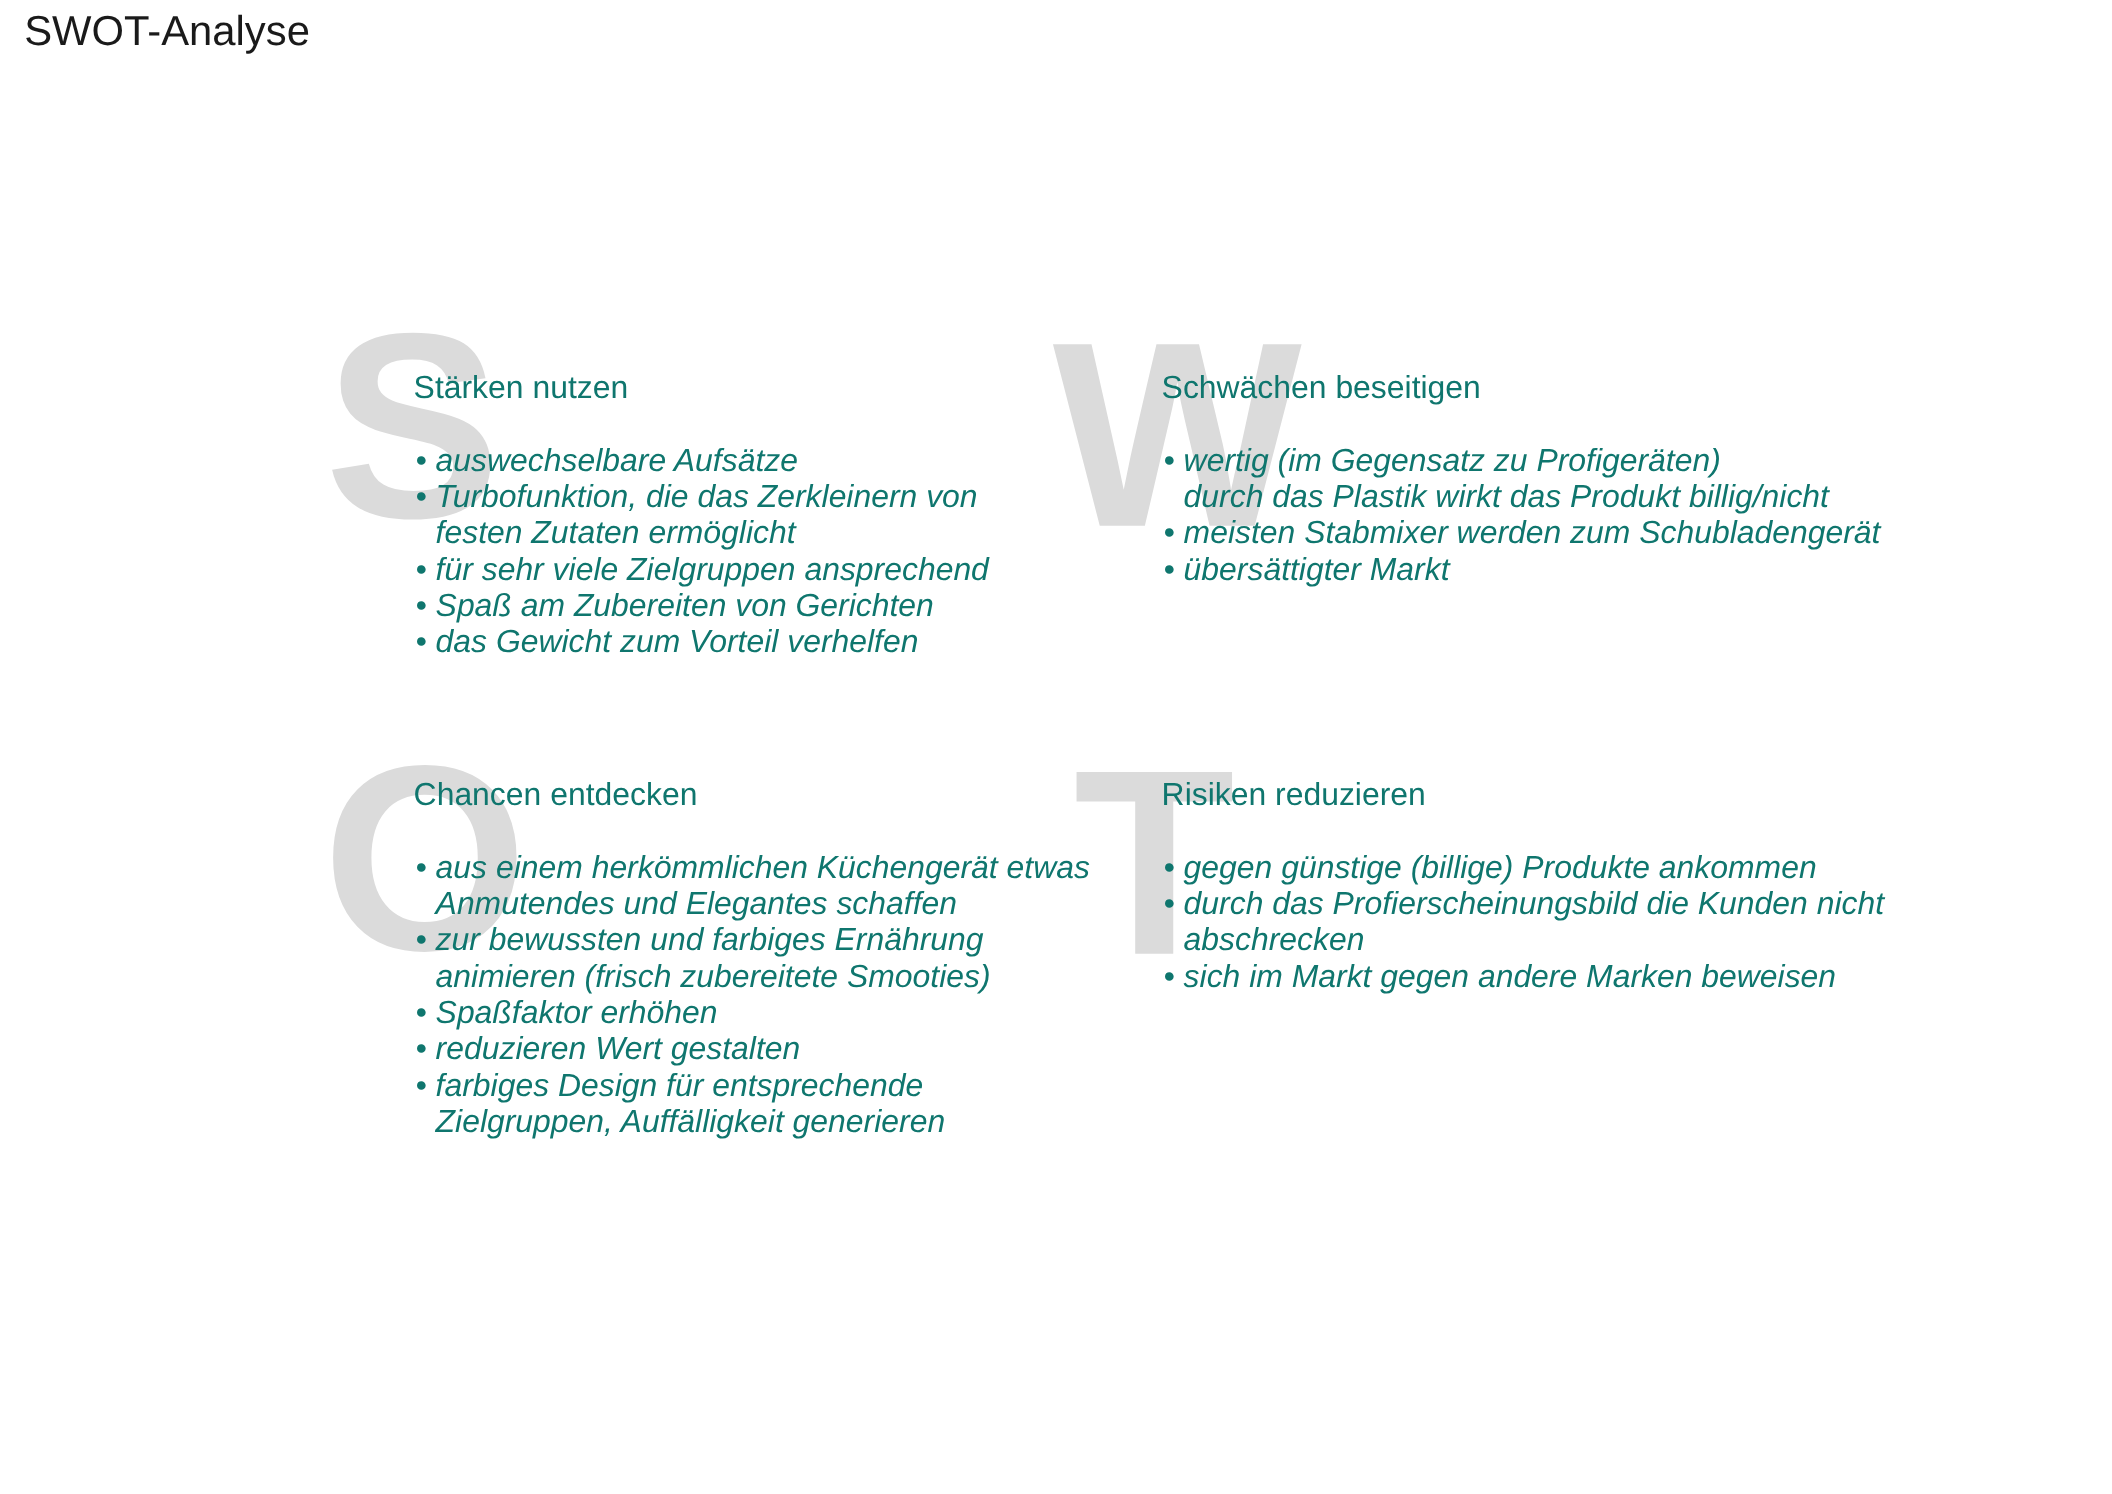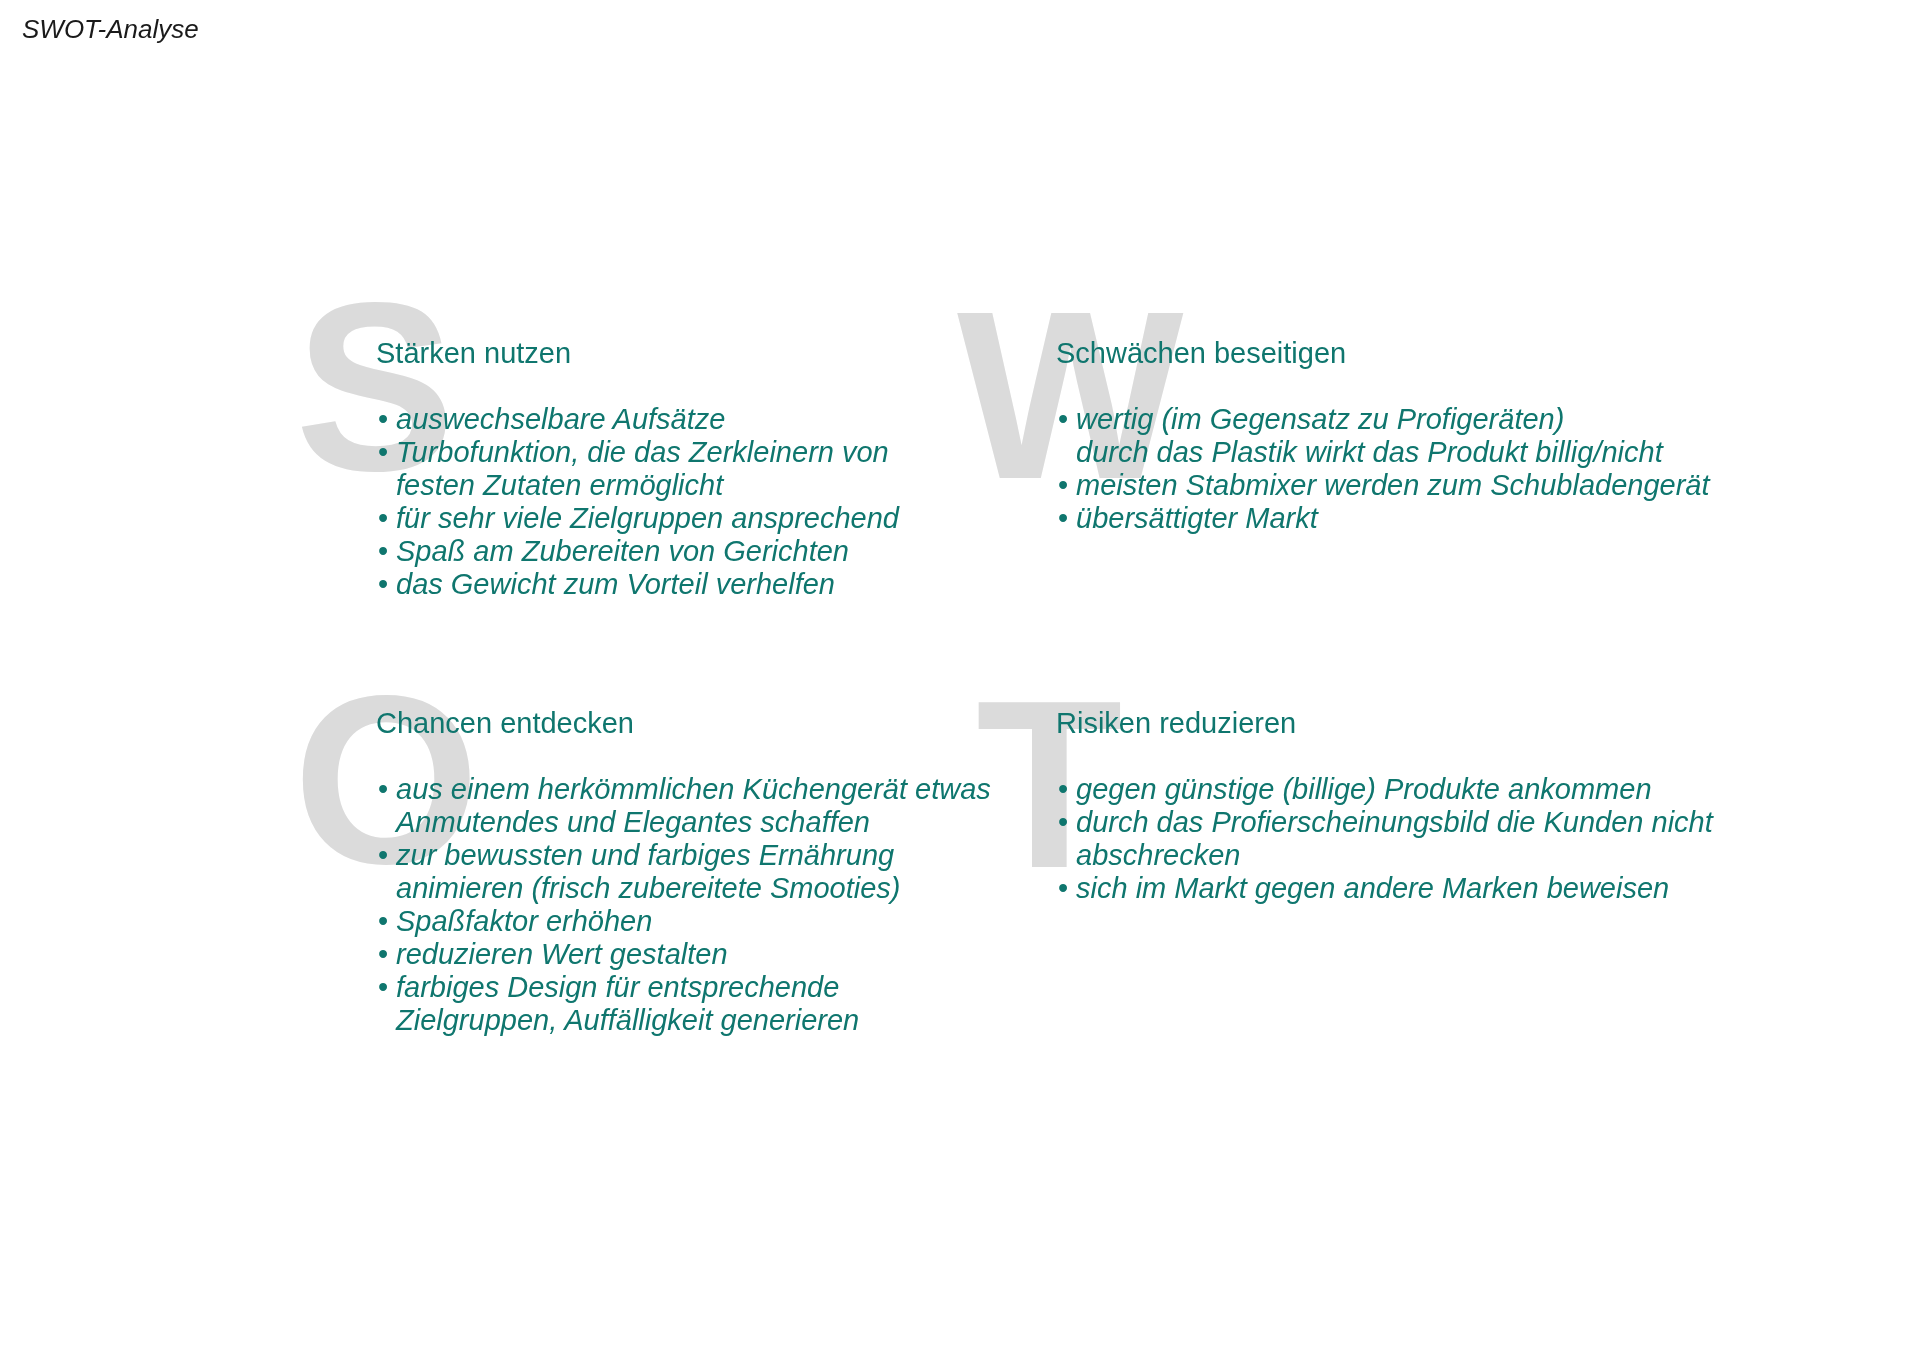--- a/index.html
+++ b/index.html
@@ -8,25 +8,24 @@
     width:1920px; height:1358px;
     background:#ffffff;
     font-family:"Liberation Sans", sans-serif;
     position:relative;
     overflow:hidden;
     color:#111111;
   }
   .page-title {
     position:absolute;
     left:22px; top:12px;
-    font-size:26px;
+    font-size:38px;
     line-height:34px;
     color:#1a1a1a;
     font-weight:400;
-    font-style:italic;
   }
   .watermark {
     position:absolute;
     font-size:240px;
     font-weight:bold;
     line-height:1;
     color:#dbdbdb;
     z-index:0;
     user-select:none;
   }

